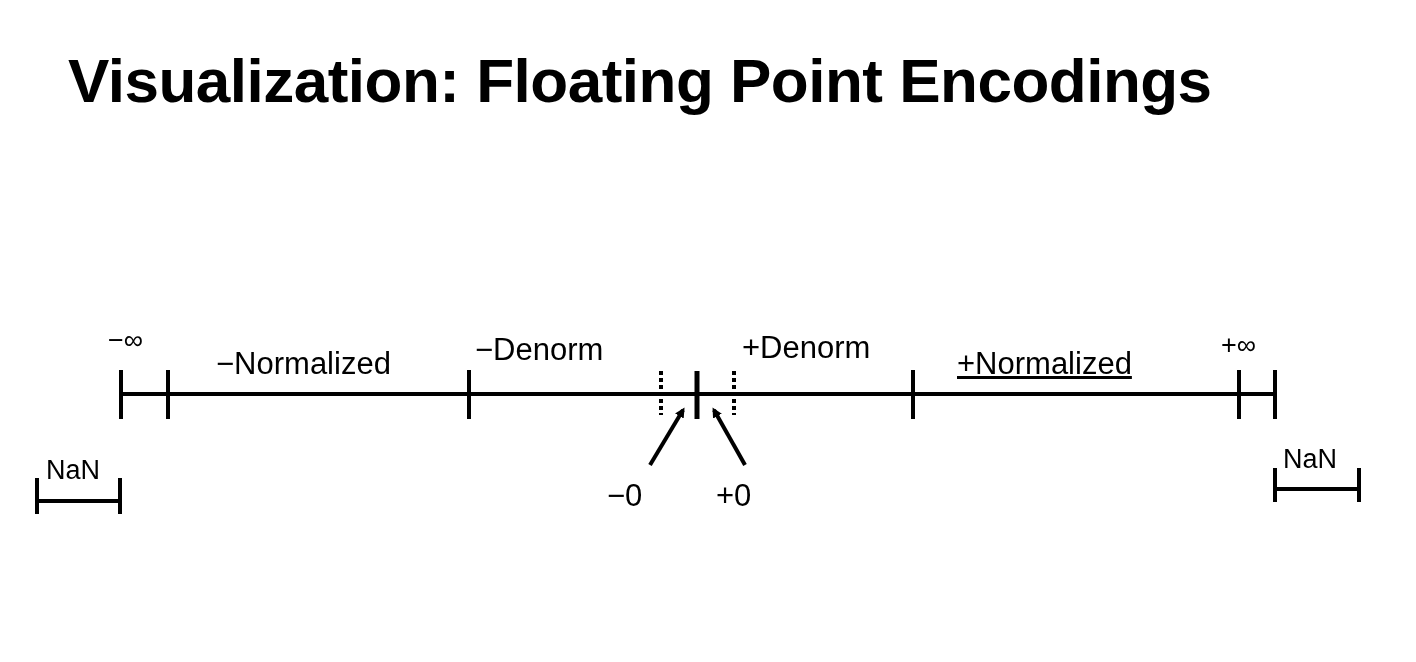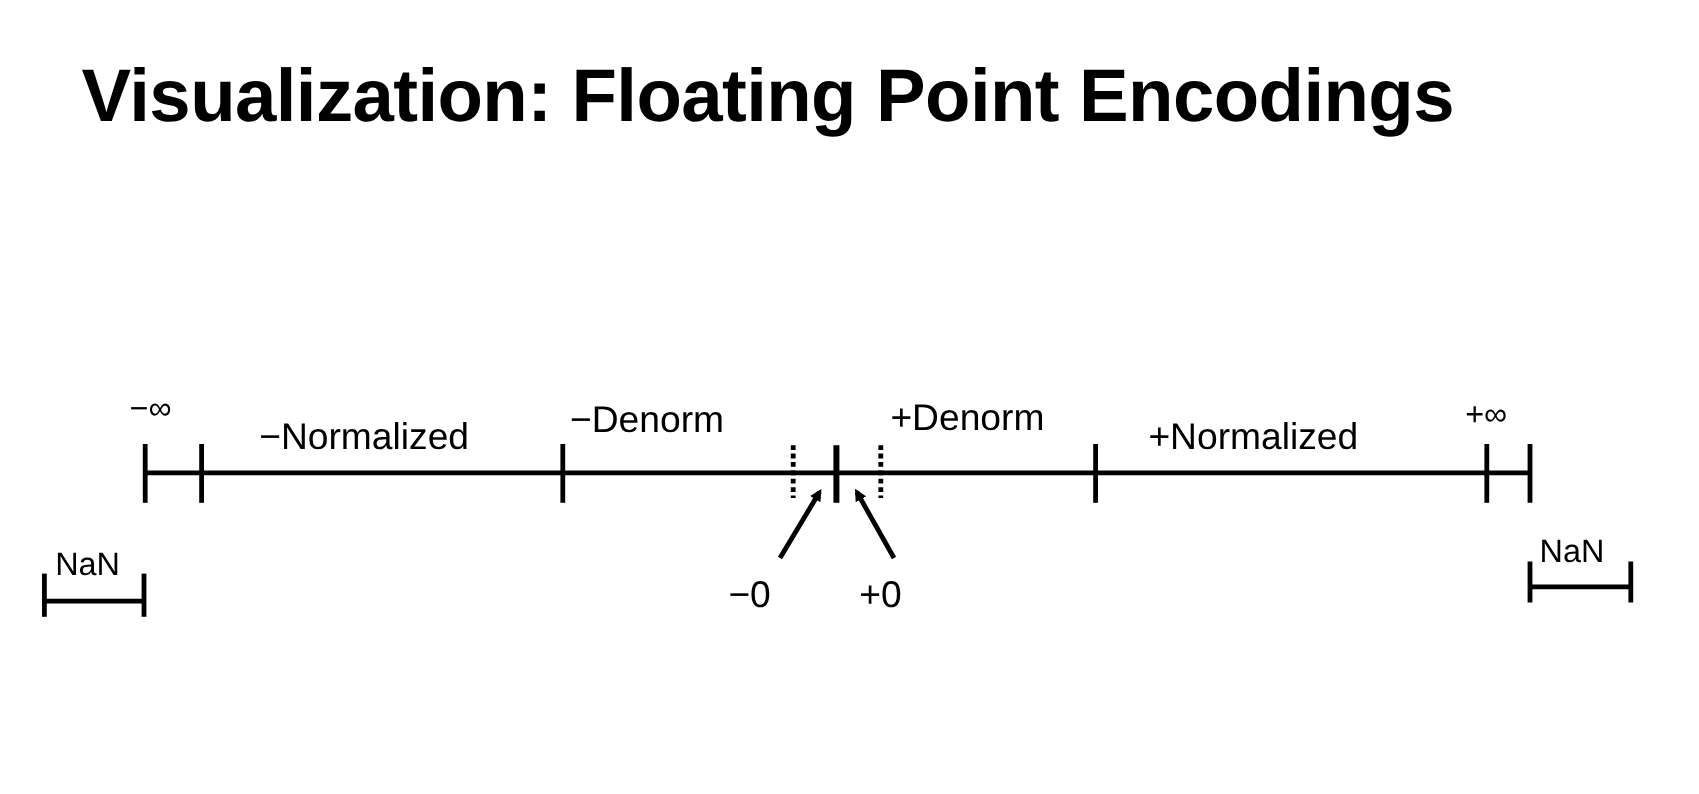--- a/index.html
+++ b/index.html
@@ -46,18 +46,18 @@
 
     <line x1="650" y1="465" x2="683" y2="410" marker-end="url(#arrowhead)"></line>
     <line x1="745" y1="465" x2="714" y2="410" marker-end="url(#arrowhead)"></line>
   </g>
 </svg>
 
 <div class="lbl small" style="left:108px; top:327px;">−∞</div>
 <div class="lbl" style="left:216px; top:348px;">−Normalized</div>
 <div class="lbl" style="left:475px; top:334px;">−Denorm</div>
 <div class="lbl" style="left:742px; top:332px;">+Denorm</div>
-<div class="lbl" style="left:957px; top:348px;">+Normalized</div>
+<div class="lbl" style="left:957px; top:348px;text-decoration:underline;">+Normalized</div>
 <div class="lbl small" style="left:1221px; top:332px;">+∞</div>
 <div class="lbl" style="left:607px; top:480px;">−0</div>
 <div class="lbl" style="left:716px; top:480px;">+0</div>
 <div class="lbl small" style="left:46px; top:457px;">NaN</div>
 <div class="lbl small" style="left:1283px; top:446px;">NaN</div>
 
 </body></html>

